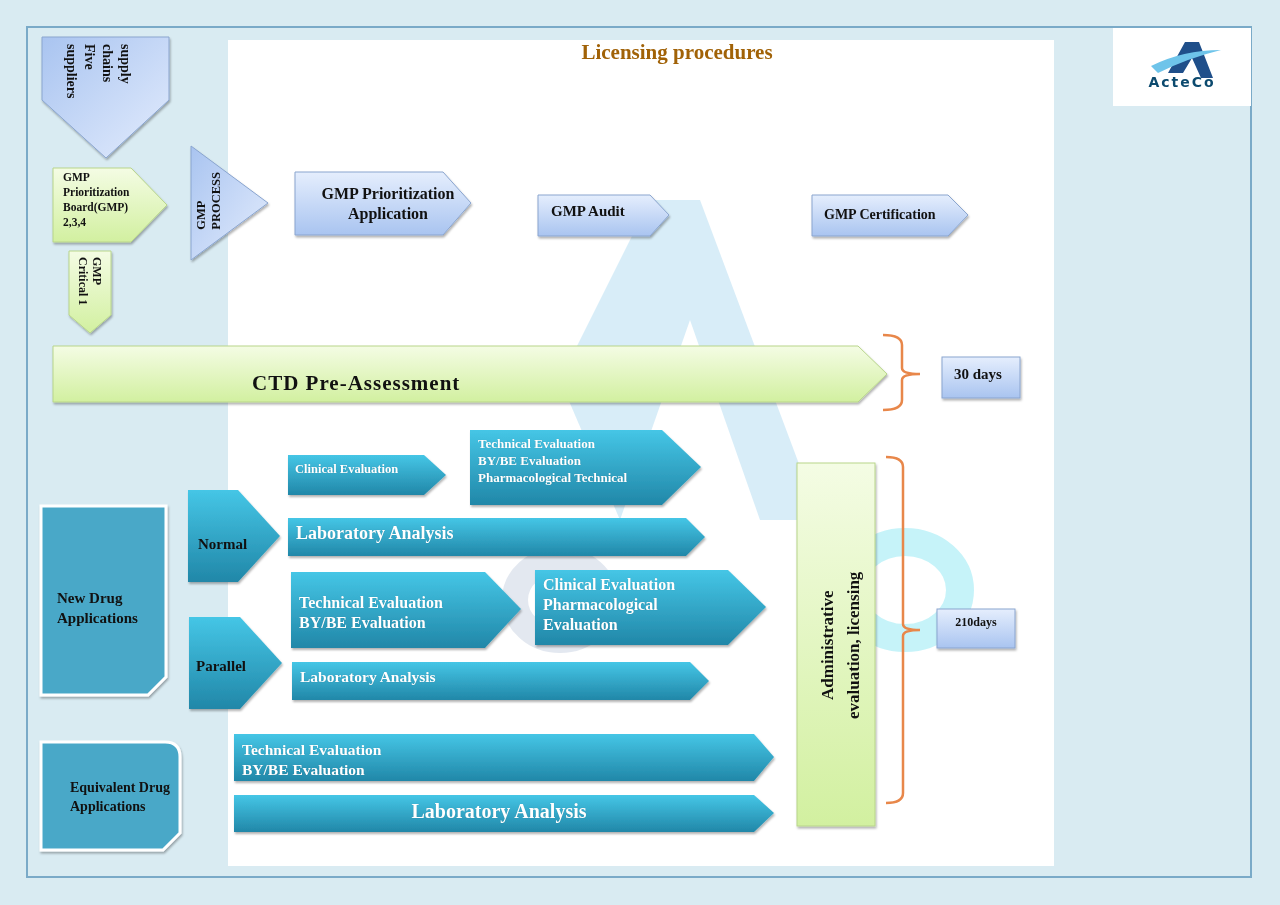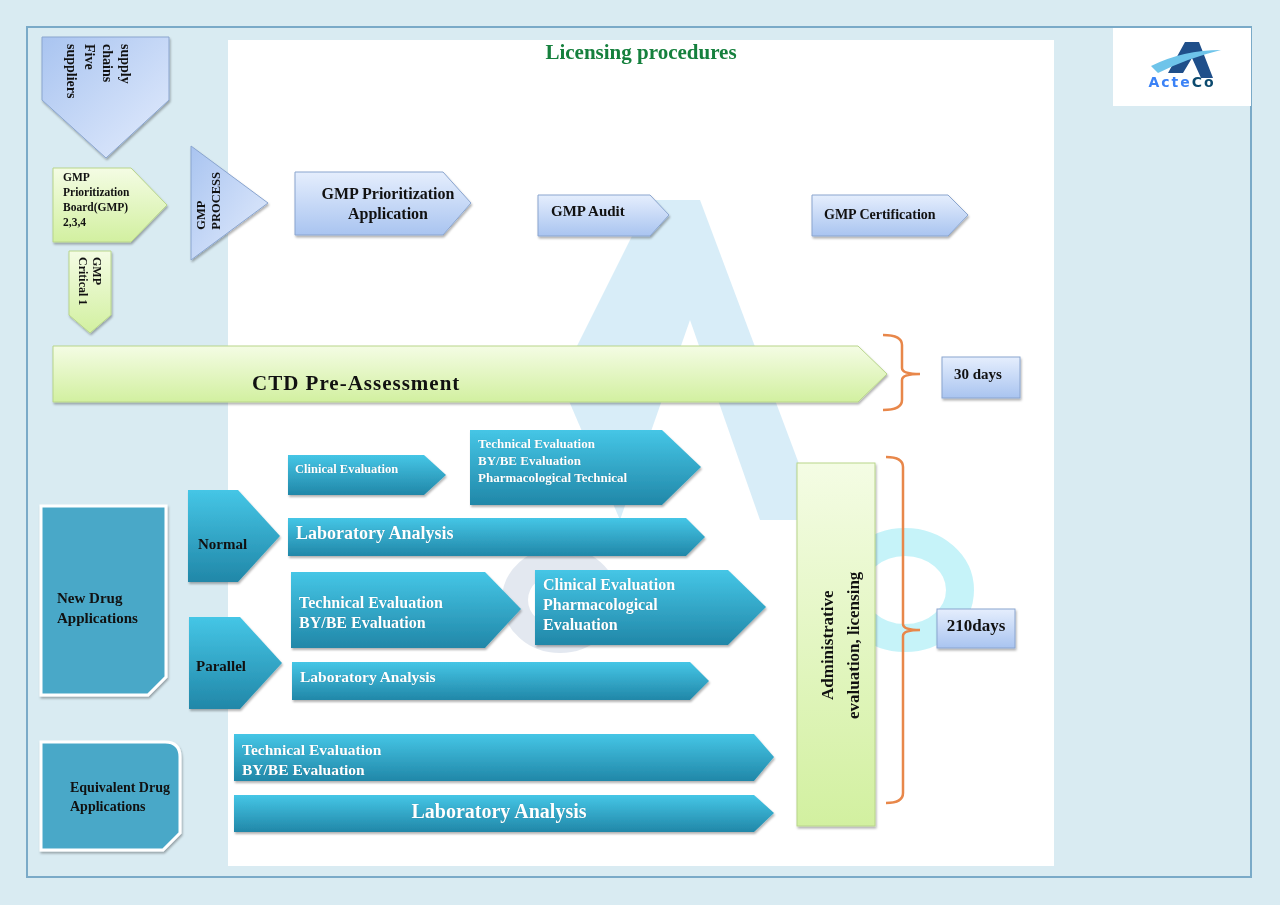--- a/index.html
+++ b/index.html
@@ -14,21 +14,21 @@
   }
   .canvas {
     position: absolute; left: 228px; top: 40px; width: 826px; height: 826px; background: #ffffff;
   }
   .logo-box {
     position: absolute; left: 1113px; top: 28px; width: 138px; height: 78px; background: #ffffff;
   }
   .abs { position: absolute; }
   .title {
     position: absolute; left: 228px; width: 826px; top: 40px; text-align: center;
-    font-size: 21px; font-weight: bold; color: #15803d;
+    font-size: 21px; font-weight: bold; color: #a16207; padding-left: 36px;
   }
   svg.shapes { position: absolute; left: 0; top: 0; }
   .lbl { position: absolute; font-weight: bold; line-height: 1.15; }
   .dark { color: #111; }
   .white { color: #ffffff; text-shadow: 0 0 1px rgba(0,0,0,0.2); }
   .vert { writing-mode: vertical-rl; }
   .vert-up { writing-mode: vertical-rl; transform: rotate(180deg); }
 </style>
 </head>
 <body>
@@ -99,21 +99,21 @@
 </svg>
 
 <div class="title">Licensing procedures</div>
 
 <div class="logo-box">
   <svg width="138" height="78">
     <polygon points="55,45 72,14 86,14 100,50 88,50 79,30 70,45" fill="#1f4f8a"></polygon>
     <path d="M38,38 Q70,22 108,22 Q75,30 45,45 Z" fill="#6ec4ea"></path>
   </svg>
   <div class="abs" style="left:0;top:46px;width:138px;text-align:center;font-family:'DejaVu Sans',sans-serif;font-weight:bold;font-size:14px;letter-spacing:2px;">
-    <span style="color:#3b82f6">Acte</span><span style="color:#0c4a6e">Co</span>
+    <span style="color:#0c4a6e">Acte</span><span style="color:#0c4a6e">Co</span>
   </div>
 </div>
 
 <div class="lbl dark vert" style="left:62px;top:44px;height:72px;font-size:14px;line-height:18px;">
   <span>supply</span><br>
   <span>chains</span><br>
   <span>Five</span><br>
   <span>suppliers</span>
 </div>
 <div class="lbl dark" style="left:63px;top:170px;font-size:11.5px;line-height:15px;">
@@ -173,13 +173,13 @@
 <div class="lbl white" style="left:242px;top:740px;font-size:15.5px;line-height:20px;">
   <div>Technical Evaluation</div>
   <div>BY/BE Evaluation</div>
 </div>
 <div class="lbl white" style="left:234px;top:800px;width:530px;text-align:center;font-size:20px;">Laboratory Analysis</div>
 
 <div class="lbl dark vert-up" style="left:815px;top:470px;height:350px;text-align:center;font-size:17px;line-height:26px;">
   <span>Administrative</span><br>
   <span>evaluation, licensing</span>
 </div>
-<div class="lbl dark" style="left:937px;top:616px;width:78px;text-align:center;font-size:17px;">210days</div>
+<div class="lbl dark" style="left:937px;top:616px;width:78px;text-align:center;font-size:12px;">210days</div>
 
 </body></html>

